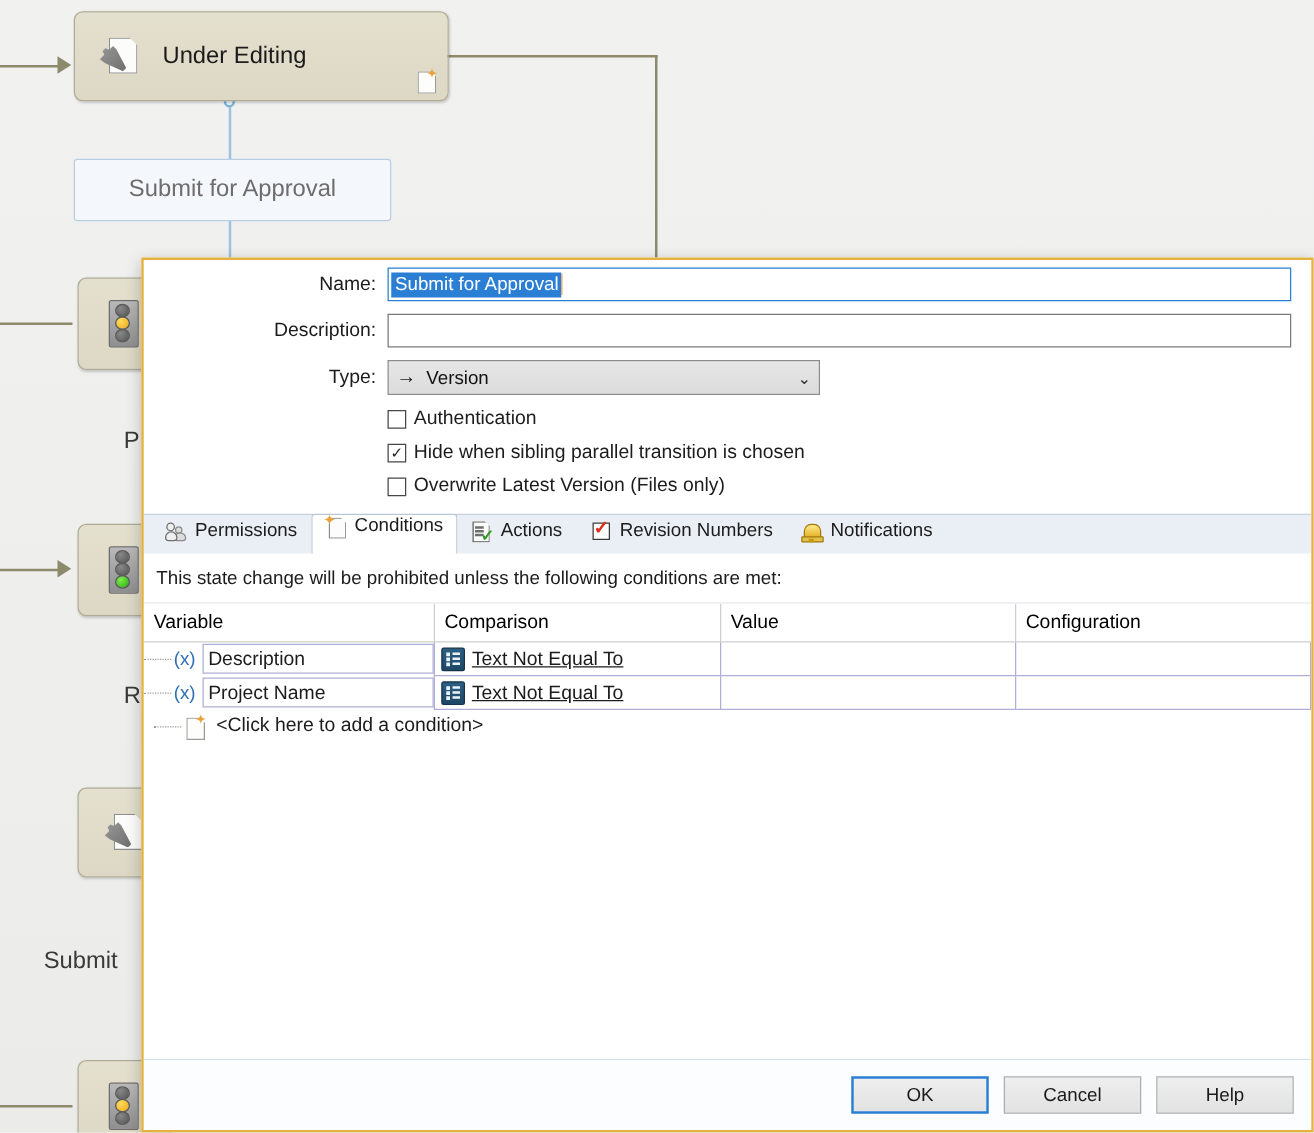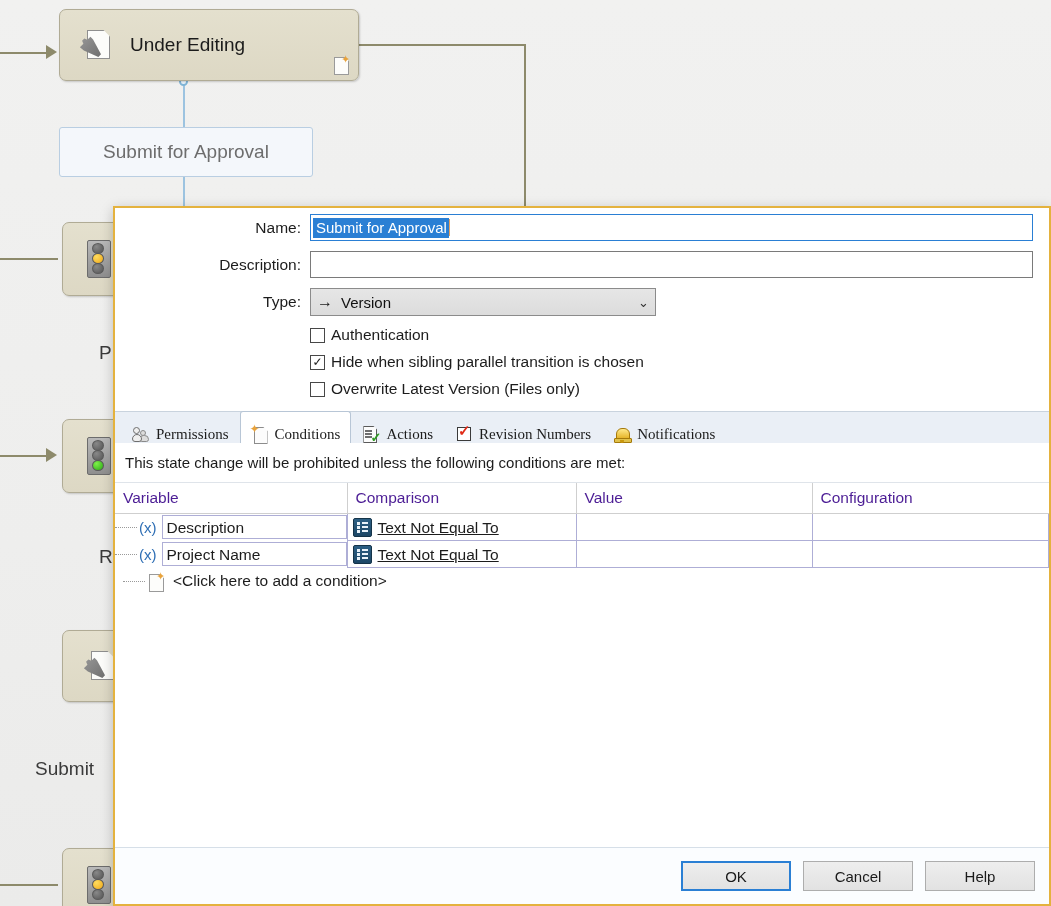--- a/index.html
+++ b/index.html
@@ -163,25 +163,24 @@
   }
   .check-row .ctext { font-size: 15.5px; color: #1c1c1c; }
 
   
   .tabstrip {
     display: flex; align-items: flex-end; height: 32px; flex: none;
     background: #eaeff6; border-top: 1px solid #c9d3de;
     padding-left: 6px; box-sizing: border-box;
   }
   .tab {
-    display: flex; align-items: flex-end; gap: 6px;
+    display: flex; align-items: flex-start; gap: 6px;
     height: 28px; padding: 0 10px; font-size: 15px; color: #1c1c1c;
     border: 1px solid transparent; border-bottom: none;
     box-sizing: border-box;
-    font-family: Liberation Serif, serif;
   }
   .tab.active {
     background: #ffffff; border-color: #b8c6d6;
     border-top-left-radius: 3px; border-top-right-radius: 3px;
     height: 32px;
   }
   .tab-icon { width: 18px; height: 18px; position: relative; flex:none; }
   
   .ic-people .a { position:absolute; left:1px; top:2px; width:7px;height:7px;border-radius:50%;
       background:#efefef;border:1.4px solid #6e6e6e; box-sizing:border-box;}
@@ -219,21 +218,21 @@
      background:#c9970d; border-radius:0 0 2px 2px;}
 
   .tab-panel { flex: 1; background: #ffffff; display:flex; flex-direction: column; min-height: 0; }
   .panel-note {
     font-size: 15px; color: #1c1c1c; padding: 11px 10px 11px 10px; flex:none;
     border-bottom: 1px solid #dfe4ea;
   }
   .grid-wrap { flex: 1; background: #fff; min-height: 0; overflow: hidden; position: relative;}
   table.cond-grid { border-collapse: collapse; width: 100%; table-layout: fixed; }
   table.cond-grid th {
-    text-align: left; font-weight: normal; font-size: 15.5px; color: #4c1d95;
+    text-align: left; font-weight: normal; font-size: 15.5px; color: #000000;
     padding: 6px 8px; background:#fff;
     border-bottom: 1px solid #cfcfcf; border-right: 1px solid #cfcfcf;
   }
   table.cond-grid th:last-child { border-right: none; }
   table.cond-grid td {
     font-size: 15.5px; color: #1c1c1c; height: 26px; padding: 0 5px;
     border: 1px solid #aeaed6; background: #fff; vertical-align: middle;
   }
   table.cond-grid td.treecell { border: none; padding: 0; }
   .tree-cell { display: flex; align-items: center; }

